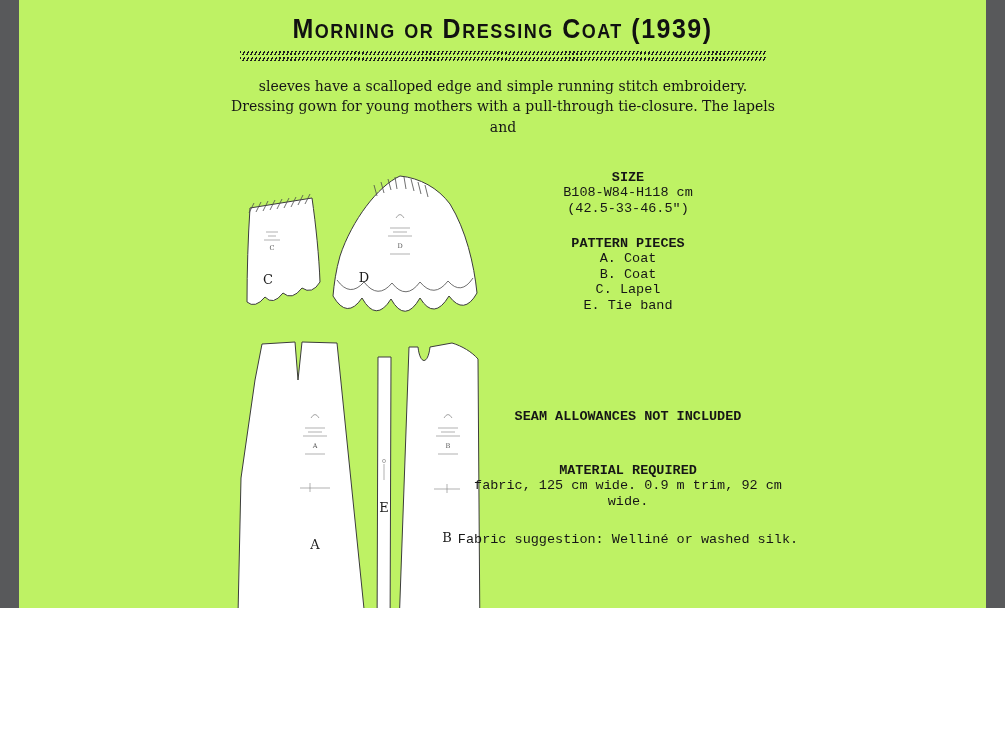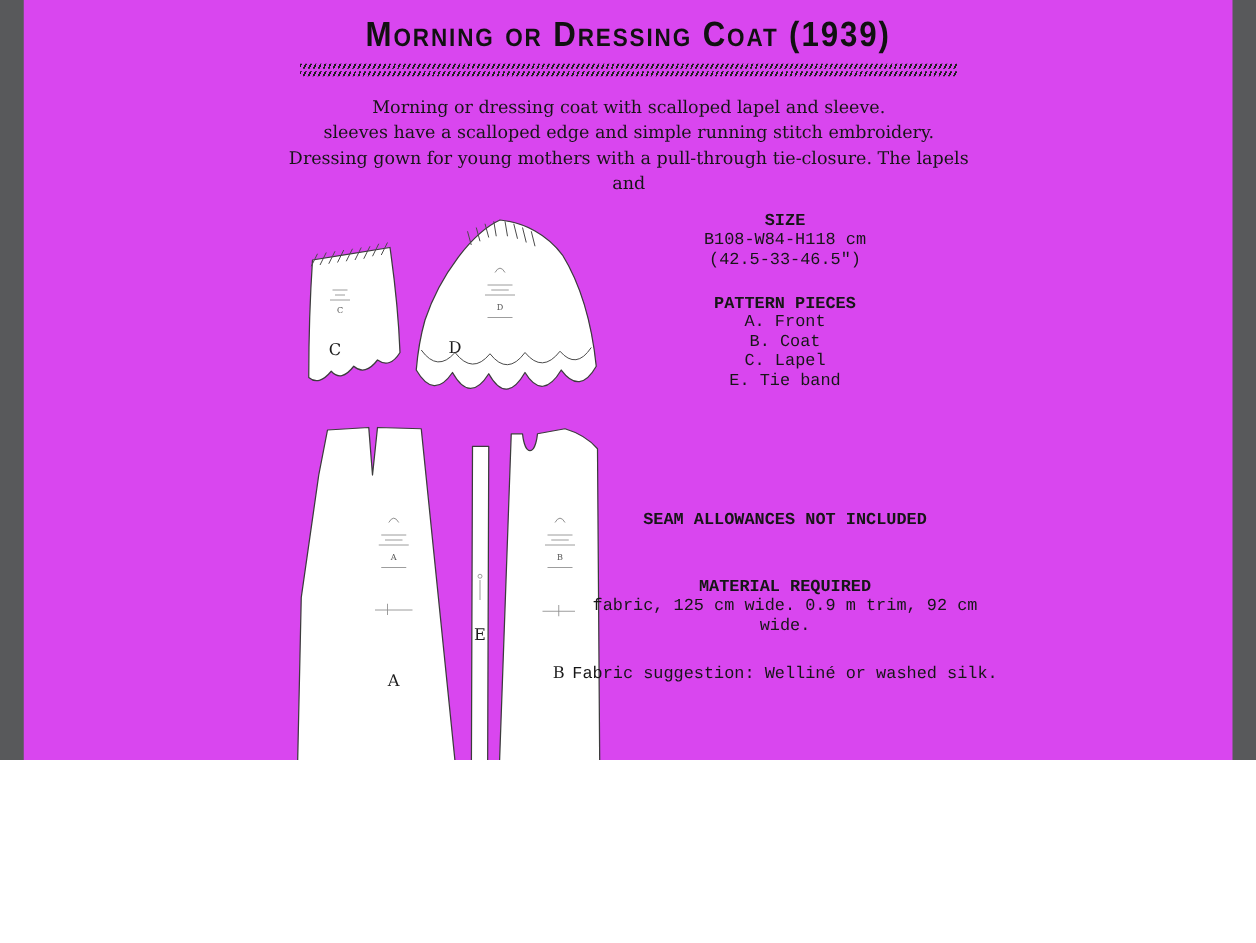--- a/index.html
+++ b/index.html
@@ -1,17 +1,17 @@
 <!DOCTYPE html>
 <html><head>
 <meta charset="utf-8">
 <style>
   html,body{margin:0;padding:0;background:#ffffff;}
   .page{
-    position:relative;width:1005px;height:608px;background:#d946ef;
+    position:relative;width:1005px;height:608px;background:#bef264;
     overflow:hidden;font-family:"DejaVu Serif","Liberation Serif",serif;color:#1c1c1c;
   }
   .edge-bar{position:absolute;top:0;bottom:0;width:19px;background:#58595b;}
   .edge-bar.left{left:0;}
   .edge-bar.right{right:0;}
   .title{
     position:absolute;top:12px;left:0;right:0;text-align:center;
     font-family:"Liberation Sans",sans-serif;
     font-variant:small-caps;font-weight:600;font-size:25px;letter-spacing:1.5px;
     transform:scaleY(1.12);transform-origin:top center;color:#111;
@@ -50,21 +50,20 @@
 
   <div class="edge-bar left"></div>
   <div class="edge-bar right"></div>
 
   <div class="title">Morning or Dressing Coat (1939)</div>
 
   <div class="hatch-divider row1"></div>
   <div class="hatch-divider row2"></div>
 
   <div class="intro">
-    <div>Morning or dressing coat with scalloped lapel and sleeve.</div>
     <div>sleeves have a scalloped edge and simple running stitch embroidery.</div>
     <div>Dressing gown for young mothers with a pull-through tie-closure. The lapels and</div>
   </div>
 
   <svg class="diagram" width="270" height="505" viewBox="0 0 270 505">
 
     <path class="piece" d="M 22 40 L 84 30 C 88 58 91 88 92 114
          Q 84 127 74 120 Q 64 133 55 125 Q 45 138 37 129 Q 27 141 19 134
          C 19 103 20 70 22 40 Z"></path>
     <g>
@@ -149,21 +148,21 @@
   <div class="details-col">
 
     <div class="details-block blk-size">
       <div class="details-heading">SIZE</div>
       <div>B108-W84-H118 cm</div>
       <div>(42.5-33-46.5")</div>
     </div>
 
     <div class="details-block blk-pieces">
       <div class="details-heading">PATTERN PIECES</div>
-      <div>A. Front</div>
+      <div>A. Coat</div>
       <div>B. Coat</div>
       <div>C. Lapel</div>
       <div>E. Tie band</div>
     </div>
 
     <div class="details-block blk-seam">SEAM ALLOWANCES NOT INCLUDED</div>
 
     <div class="details-block blk-material">
       <div class="details-heading">MATERIAL REQUIRED</div>
       <div>fabric, 125 cm wide. 0.9 m trim, 92 cm wide.</div>

